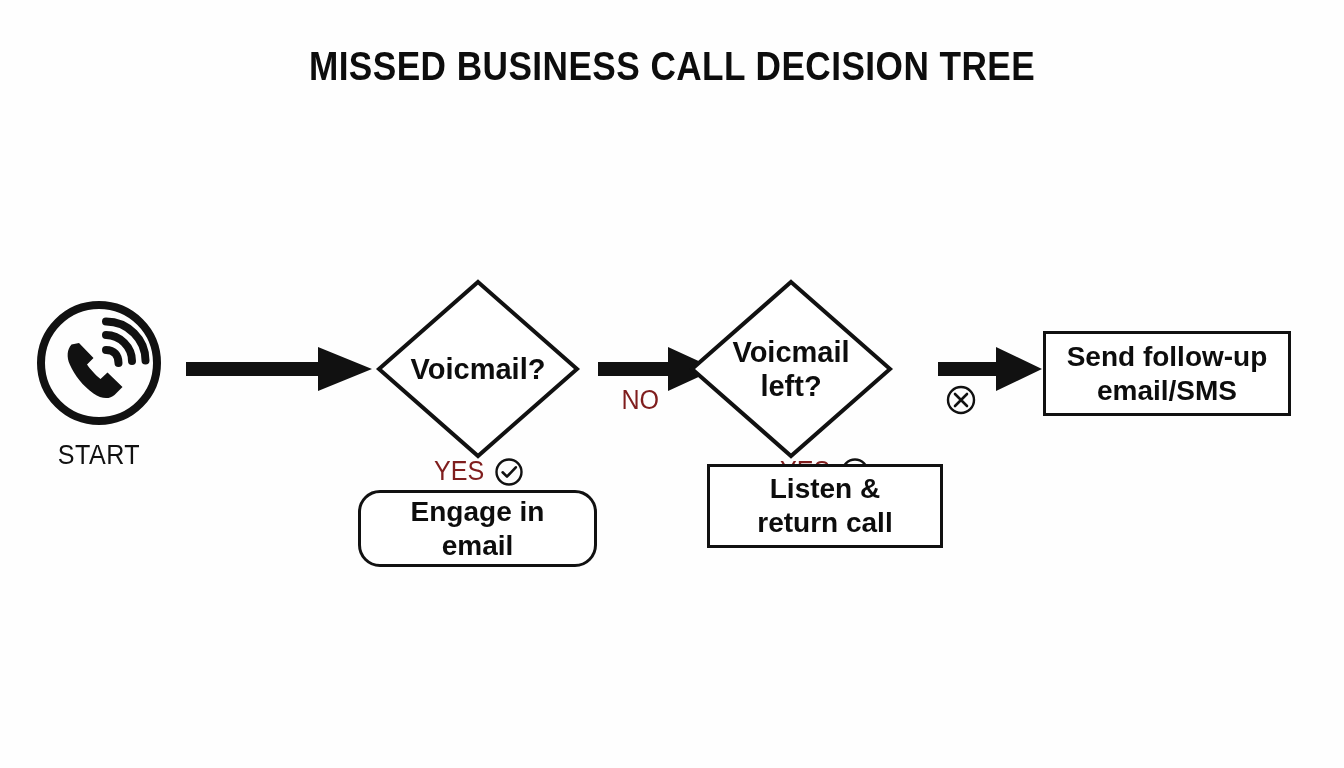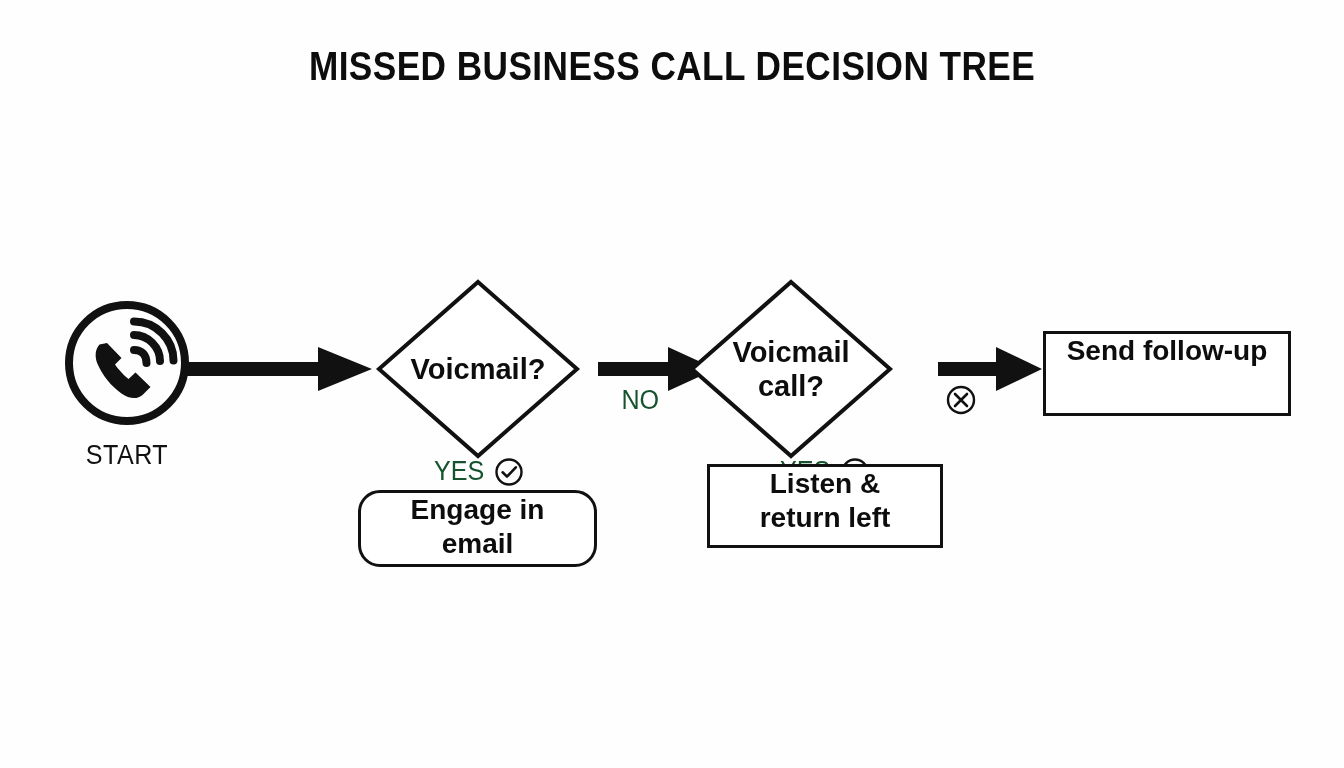--- a/index.html
+++ b/index.html
@@ -35,21 +35,21 @@
     letter-spacing: 0.5px;
     transform: scaleX(0.88);
     transform-origin: center center;
     color: #0d0d0d;
     white-space: nowrap;
   }
 
   
   #start-node {
     position: absolute;
-    left: 64px;
+    left: 36px;
     top: 300px;
     width: 128px;
   }
   #start-circle {
     width: 126px;
     height: 126px;
   }
   #start-label {
     margin-top: 10px;
     width: 126px;
@@ -95,36 +95,36 @@
 
   
   .branch-label {
     position: absolute;
     display: flex;
     align-items: center;
     justify-content: center;
     gap: 7px;
     font-size: 27px;
     font-weight: 400;
-    color: #14532d;
+    color: #7f1d1d;
     white-space: nowrap;
   }
   .branch-label .txt {
     transform: scaleX(0.93);
     transform-origin: center;
   }
 
   
   .box-node {
     position: absolute;
     border: 3px solid #111111;
     background: #ffffff;
     box-sizing: border-box;
     display: flex;
-    align-items: flex-start;
+    align-items: center;
     justify-content: center;
     text-align: center;
     font-size: 28px;
     font-weight: bold;
     line-height: 1.2;
     color: #0d0d0d;
   }
 
   
   .symbol-marker {
@@ -194,47 +194,48 @@
     <span class="txt">NO</span>
   </div>
 
   <div class="diamond-node" style="left:688px; top:278px; width:206px; height:182px;">
     <svg class="diamond-svg" viewBox="0 0 206 182" width="206" height="182">
       <polygon points="103,4 202,91 103,178 4,91" fill="#ffffff" stroke="#111111" stroke-width="4"></polygon>
     </svg>
     <div class="diamond-text">
       <div>
         <div>Voicmail</div>
-        <div>call?</div>
+        <div>left?</div>
       </div>
     </div>
   </div>
 
   <div class="branch-label" style="left:724px; top:456px; width:200px;">
     <span class="txt">YES</span>
     <svg width="30" height="30" viewBox="0 0 30 30">
       <circle cx="15" cy="15" r="12.5" fill="none" stroke="#111111" stroke-width="2.4"></circle>
       <path d="M9.3 9.3 L20.7 20.7 M20.7 9.3 L9.3 20.7" fill="none" stroke="#111111" stroke-width="2.6" stroke-linecap="round"></path>
     </svg>
   </div>
 
   <div class="box-node" style="left:707px; top:464px; width:236px; height:84px;">
     <div>
       <div>Listen &amp;</div>
-      <div>return left</div>
+      <div>return call</div>
     </div>
   </div>
 
   <svg class="arrow" style="left:938px; top:345px; width:104px; height:48px;" viewBox="0 0 104 48">
     <path d="M0 17 L58 17 L58 2 L104 24 L58 46 L58 31 L0 31 Z" fill="#111111"></path>
   </svg>
   <svg class="symbol-marker" style="left:945px; top:384px; width:32px; height:32px;" viewBox="0 0 32 32">
     <circle cx="16" cy="16" r="13" fill="none" stroke="#111111" stroke-width="2.4"></circle>
     <path d="M10 10 L22 22 M22 10 L10 22" fill="none" stroke="#111111" stroke-width="2.6" stroke-linecap="round"></path>
   </svg>
 
   <div class="box-node" style="left:1043px; top:331px; width:248px; height:85px;">
     <div>
       <div>Send follow-up</div>
+      <div>email/SMS</div>
     </div>
   </div>
 
 </div>
 
 </body></html>

